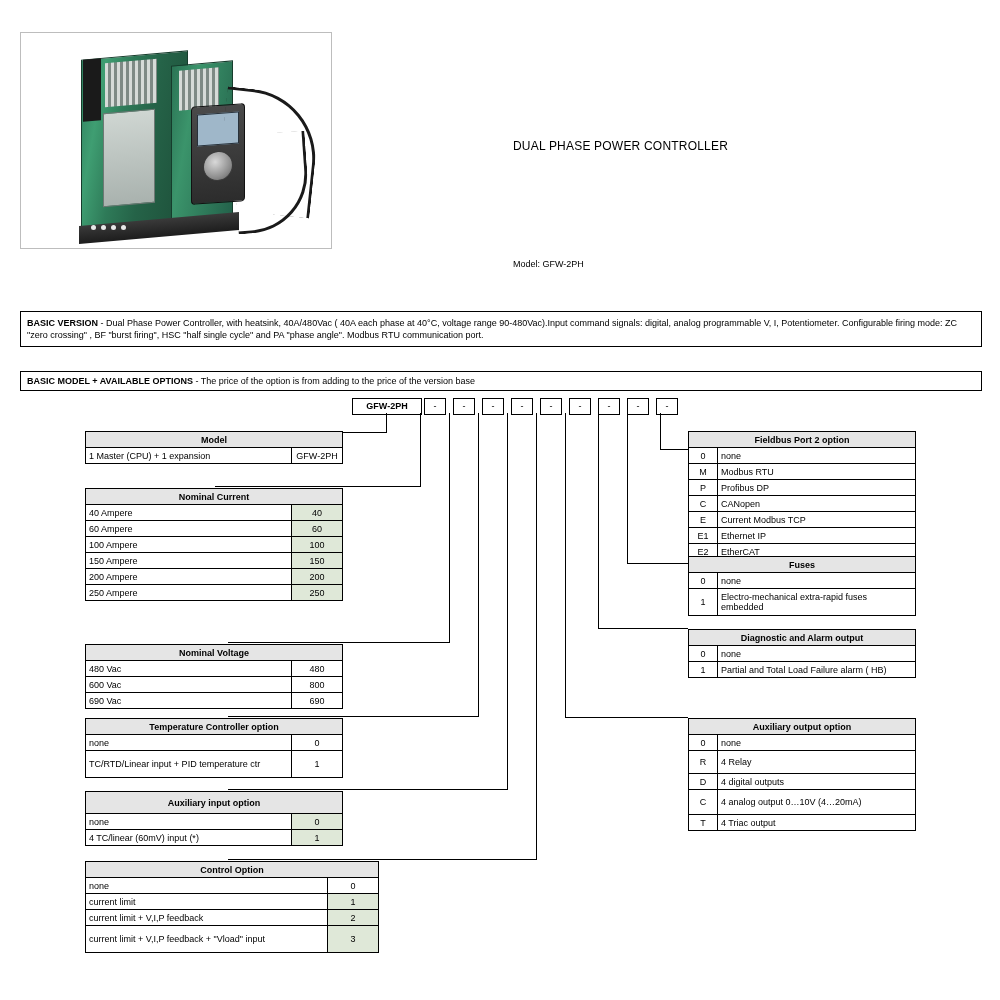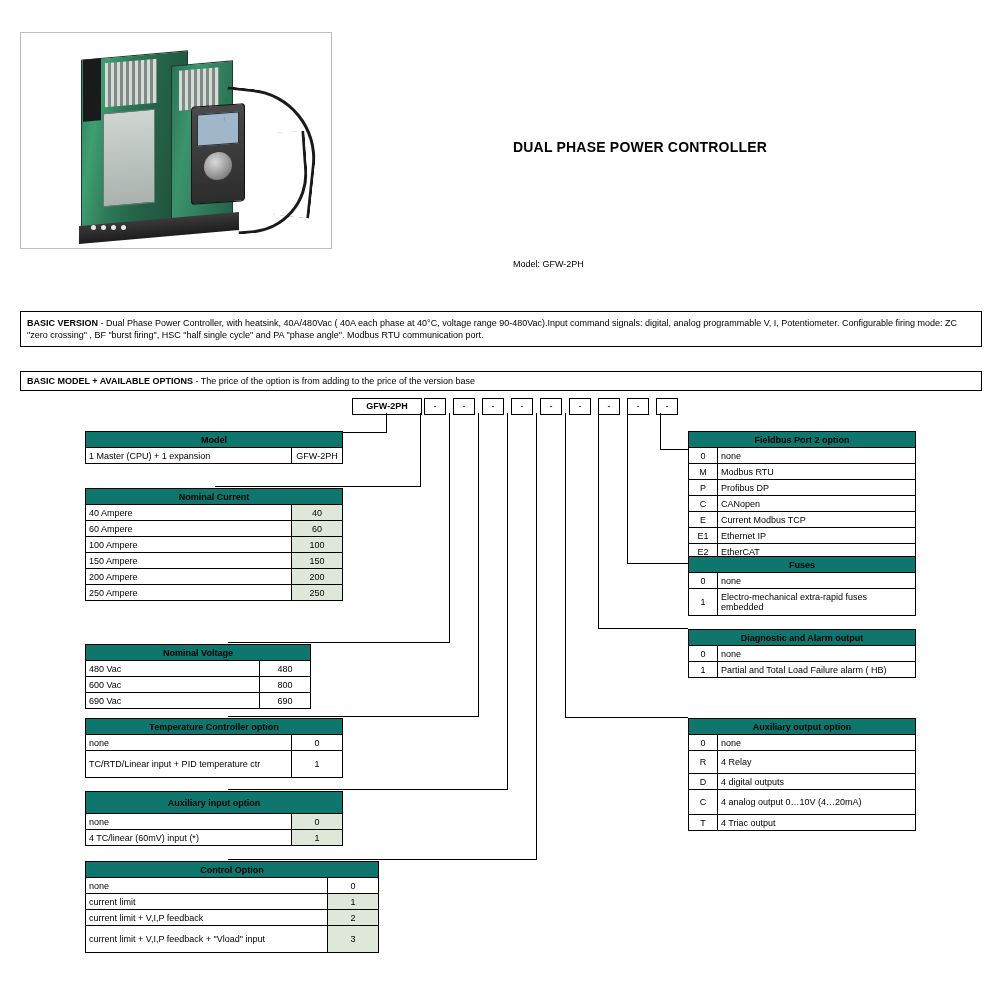--- a/index.html
+++ b/index.html
@@ -84,21 +84,21 @@
     transform:skewY(-5deg);
   }
   .dev-led{
     position:absolute;width:5px;height:5px;border-radius:50%;
     background:#e8e8e8;top:192px;
   }
 
   
   #title{
     left:513px;top:139px;
-    font-size:14px;font-weight:bold;letter-spacing:.2px;
+    font-size:12px;font-weight:normal;letter-spacing:.2px;
   }
   #model{
     left:513px;top:250px;font-size:9px;margin-top:9px;
   }
 
   
   .descbox{
     border:1px solid #000;padding:5px 6px;line-height:1.35;
   }
   #basic-version{left:20px;top:311px;width:948px;}
@@ -111,21 +111,21 @@
     text-align:center;font-size:9px;line-height:15px;background:#fff;
   }
   #code-main{left:352px;top:398px;width:68px;font-weight:bold;}
   .dash{width:20px;}
 
   
   table.opt{
     position:absolute;border-collapse:collapse;font-size:9px;background:#fff;
   }
   table.opt th{
-    border:1px solid #000;background:#0f766e;font-weight:bold;text-align:center;
+    border:1px solid #000;background:#e5e5e5;font-weight:bold;text-align:center;
     padding:1px 2px;height:13px;
   }
   table.opt td{
     border:1px solid #000;padding:1px 3px;height:13px;vertical-align:middle;
   }
   td.val{text-align:center;width:44px;}
   td.valg{text-align:center;width:44px;background:#dfe8d8;}
   td.key{text-align:center;width:22px;}
 
   
@@ -244,21 +244,21 @@
         <td>200 Ampere</td>
         <td class="valg">200</td>
       </tr>
   <tr>
         <td>250 Ampere</td>
         <td class="valg">250</td>
       </tr>
 </tbody>
   </table>
 
-<table class="opt" style="left:85px;top:644px;width:226px">
+<table class="opt" style="left:85px;top:644px;width:258px">
   <tbody>
       <tr>
         <th colspan="2">Nominal Voltage</th>
       </tr>
   <tr>
         <td>480 Vac</td>
         <td class="val">480</td>
       </tr>
   <tr>
         <td>600 Vac</td>

